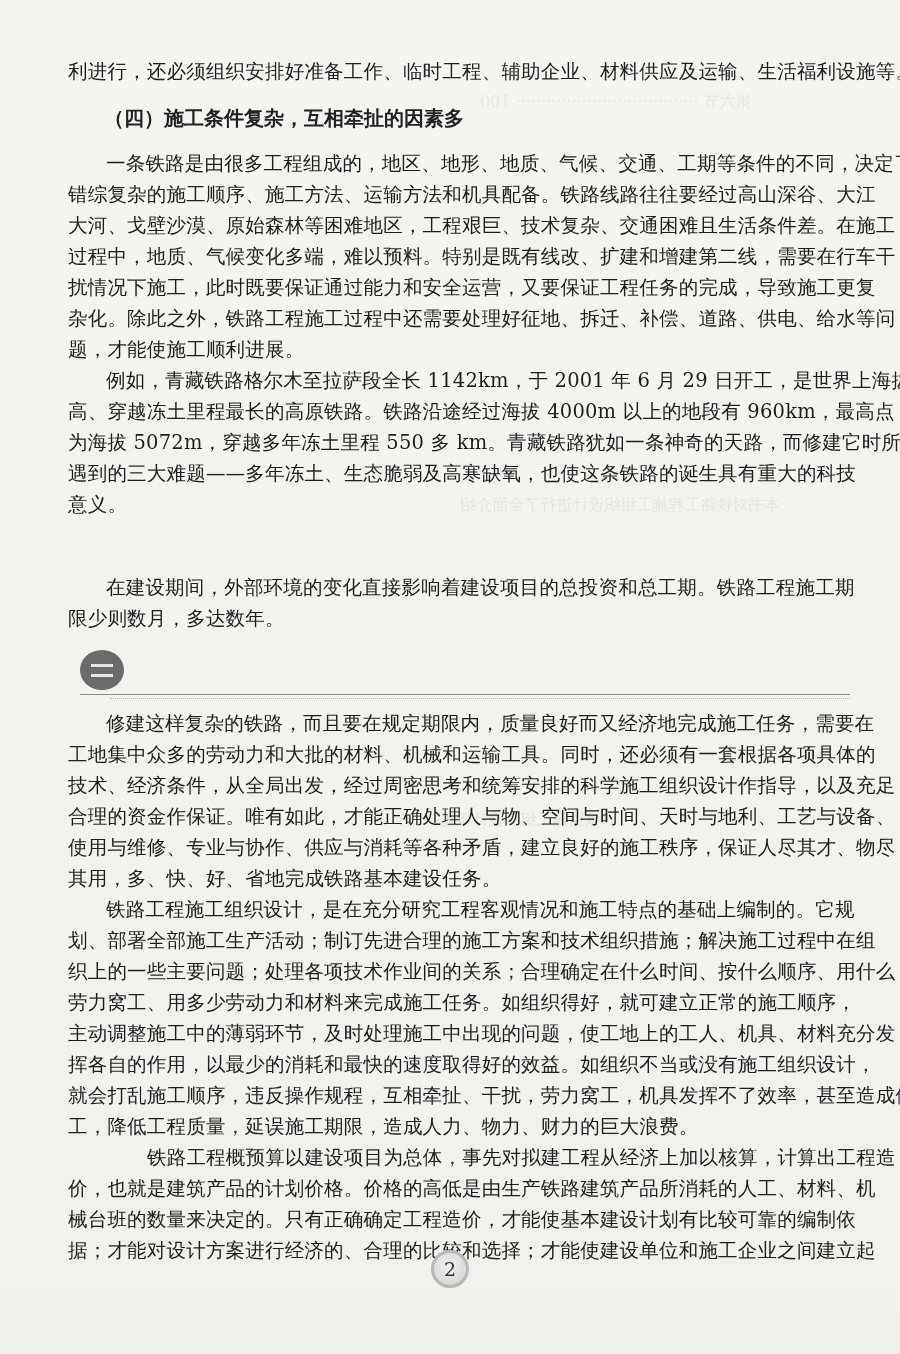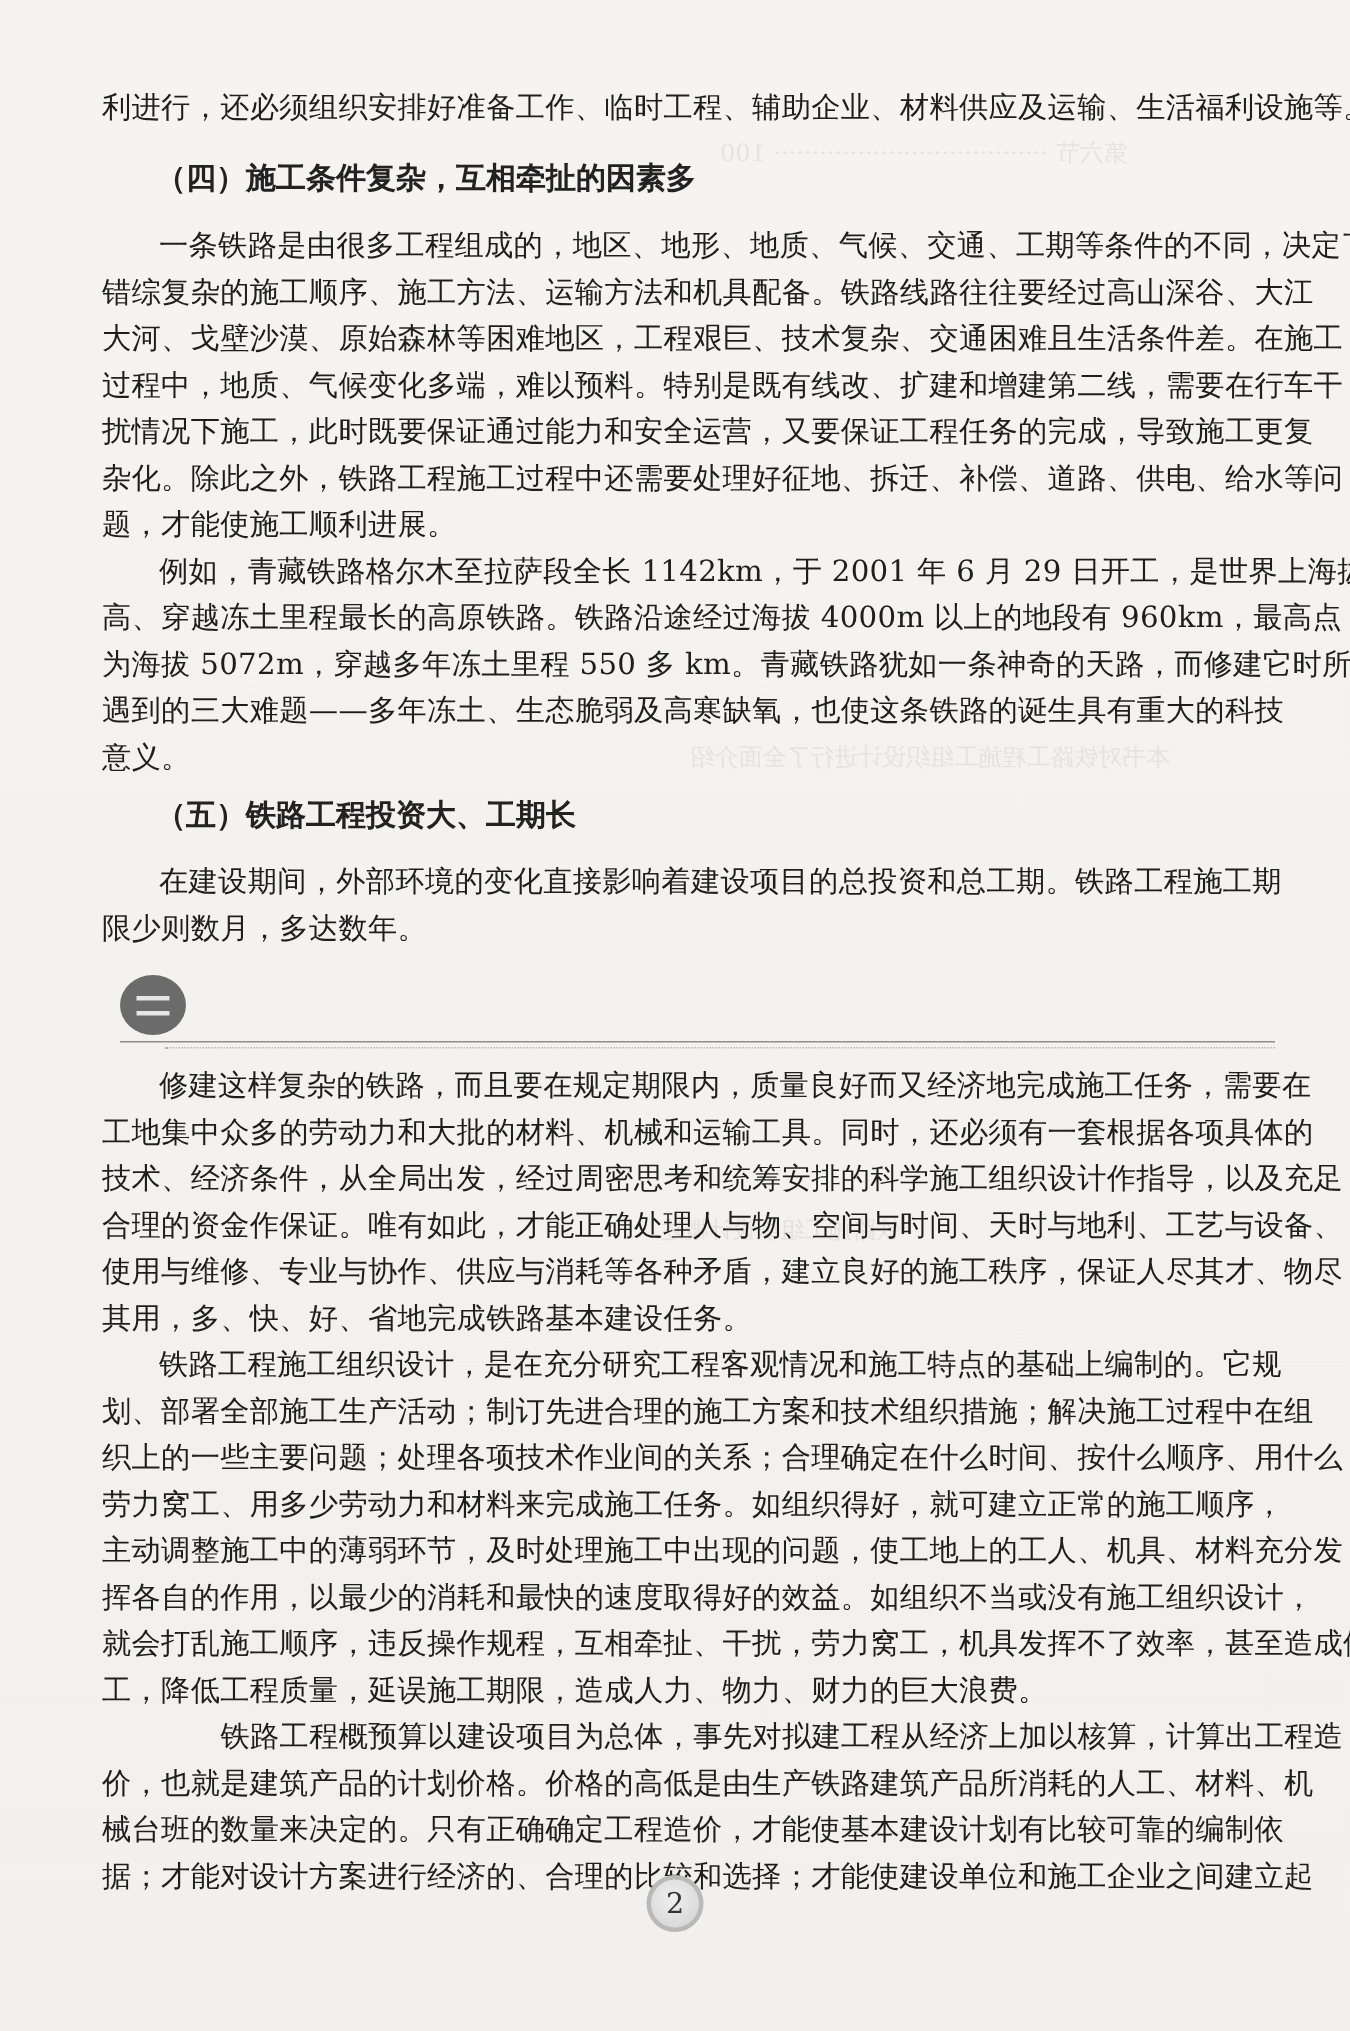--- a/index.html
+++ b/index.html
@@ -81,21 +81,20 @@
   <div class="line" style="top:276px;">扰情况下施工，此时既要保证通过能力和安全运营，又要保证工程任务的完成，导致施工更复</div>
   <div class="line" style="top:307px;">杂化。除此之外，铁路工程施工过程中还需要处理好征地、拆迁、补偿、道路、供电、给水等问</div>
   <div class="line" style="top:338px;">题，才能使施工顺利进展。</div>
 
   <div class="line indent" style="top:369px;">例如，青藏铁路格尔木至拉萨段全长 1142km，于 2001 年 6 月 29 日开工，是世界上海拔最</div>
   <div class="line" style="top:400px;">高、穿越冻土里程最长的高原铁路。铁路沿途经过海拔 4000m 以上的地段有 960km，最高点</div>
   <div class="line" style="top:431px;">为海拔 5072m，穿越多年冻土里程 550 多 km。青藏铁路犹如一条神奇的天路，而修建它时所</div>
   <div class="line" style="top:462px;">遇到的三大难题——多年冻土、生态脆弱及高寒缺氧，也使这条铁路的诞生具有重大的科技</div>
   <div class="line" style="top:493px;">意义。</div>
 
-  <div class="subhead" style="top:530px;">（五）铁路工程投资大、工期长</div>
 
   <div class="line indent" style="top:576px;">在建设期间，外部环境的变化直接影响着建设项目的总投资和总工期。铁路工程施工期</div>
   <div class="line" style="top:607px;">限少则数月，多达数年。</div>
 
   <div class="section">
     <div class="badge">
       <div class="bar" style="top:14px;"></div>
       <div class="bar" style="top:24px;"></div>
     </div>
     <div class="rule"></div>

